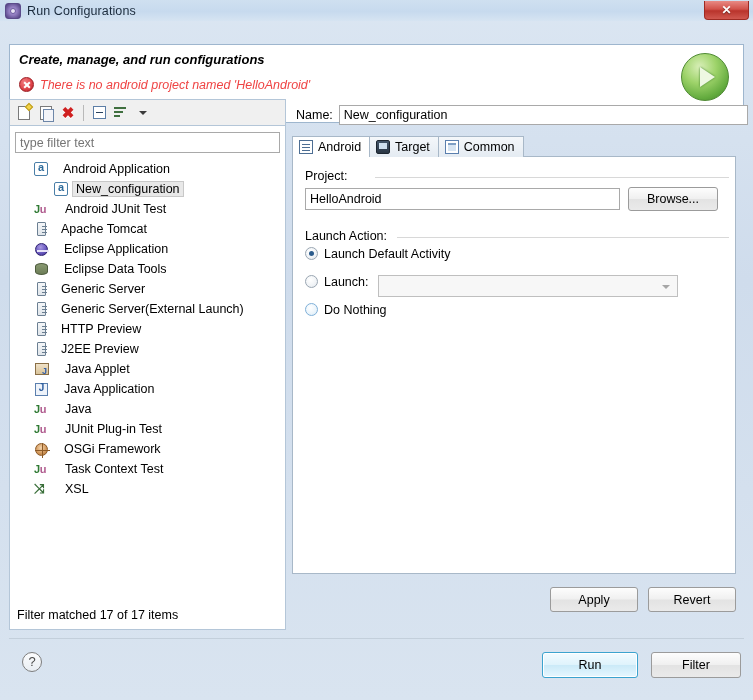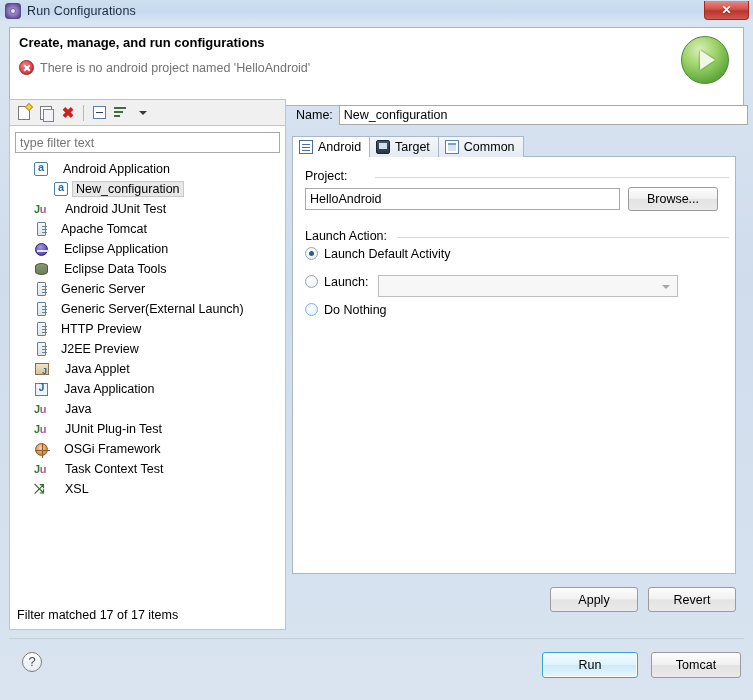--- a/index.html
+++ b/index.html
@@ -72,26 +72,27 @@
     color: #ffffff;
     font-size: 12px;
     font-weight: bold;
     text-shadow: 0 1px 1px rgba(0,0,0,.45);
     cursor: pointer;
   }
 
   
   .header {
     position: absolute;
-    left: 9px; top: 27px;
+    left: 9px; top: 44px;
     width: 735px;
     height: 79px;
     background: #ffffff;
     border: 1px solid #9eb6ce;
     box-sizing: border-box;
+    font-style: italic;
   }
   .header-title {
     position: absolute;
     left: 9px; top: 7px;
     font-size: 13px;
     font-weight: bold;
     color: #000000;
   }
   .header-msg-row {
     position: absolute;
@@ -113,21 +114,21 @@
     content: "";
     position: absolute;
     left: 2.5px; top: 5.8px;
     width: 8px; height: 2px;
     background: #ffffff;
   }
   .error-icon::before { transform: rotate(45deg); }
   .error-icon::after  { transform: rotate(-45deg); }
   .error-text {
     font-size: 12.5px;
-    color: #737373;
+    color: #ef4444;
   }
   .run-badge {
     position: absolute;
     right: 14px; top: 8px;
     width: 48px; height: 48px;
     border-radius: 50%;
     background: radial-gradient(circle at 38% 28%, #d9efb8 0%, #9ed36a 38%, #63ab3e 72%, #3d7d28 100%);
     border: 1px solid #4f8a33;
     box-sizing: border-box;
     display: flex;
@@ -899,15 +900,15 @@
 
     <div class="apply-row">
       <div class="btn apply-btn">Apply</div>
       <div class="btn revert-btn">Revert</div>
     </div>
   </div>
 
   <div class="footer-sep"></div>
   <div class="help-icon">?</div>
   <div class="btn run-btn">Run</div>
-  <div class="btn close-btn2">Tomcat</div>
+  <div class="btn close-btn2">Filter</div>
 
 </div>
 
 </body></html>

